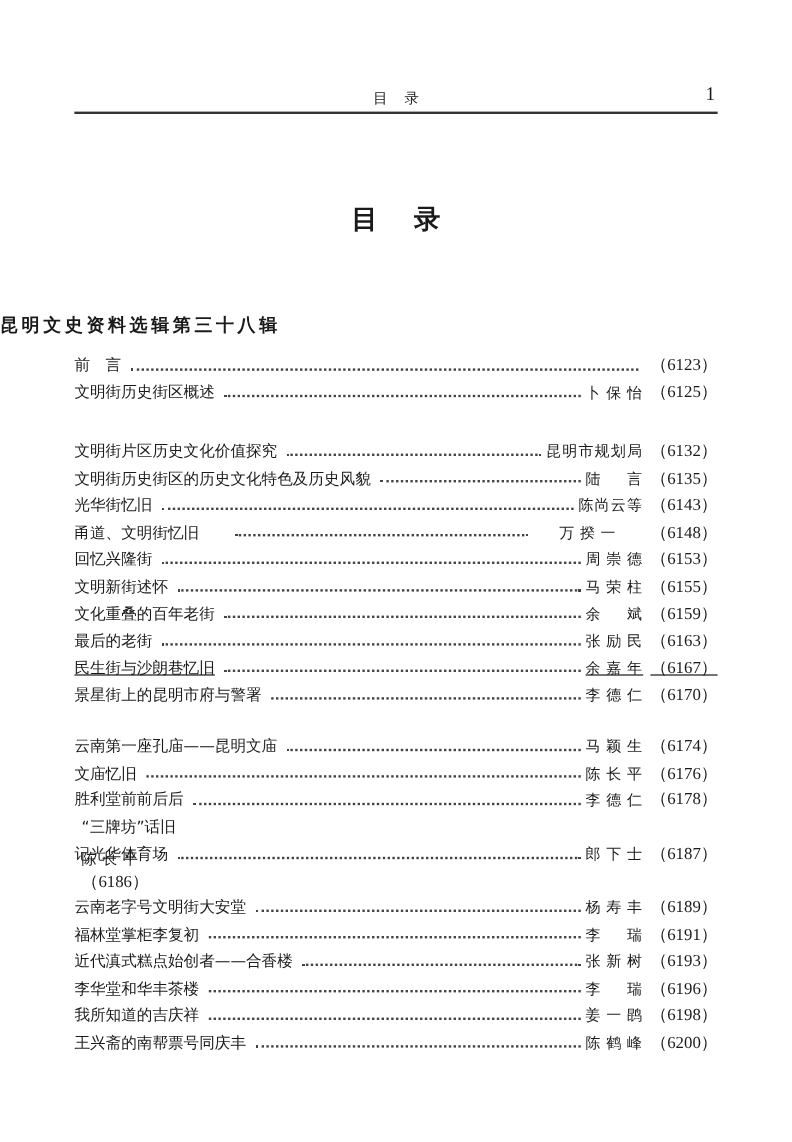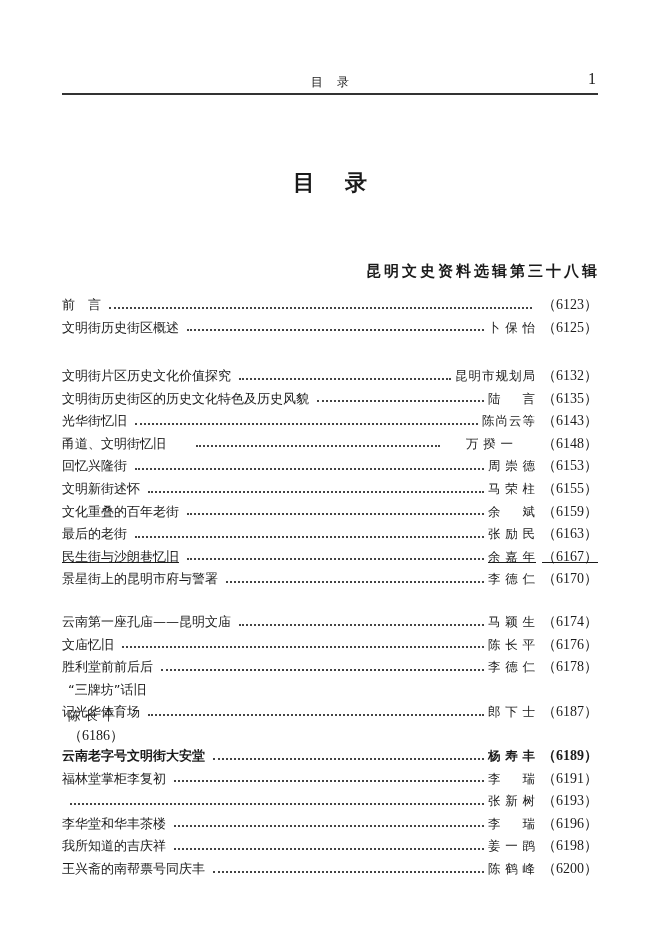--- a/index.html
+++ b/index.html
@@ -20,21 +20,21 @@
     }
     .head-rule {
       position: absolute; left: 62px; top: 93px; width: 536px; height: 1.5px; background: #333;
     }
     .main-title {
       position: absolute; left: 0; width: 660px; top: 168px; text-align: center;
       font-family: "DejaVu Sans", sans-serif; font-weight: bold; font-size: 22px; letter-spacing: 30px;
       padding-left: 30px; box-sizing: border-box;
     }
     .series-title {
-      position: absolute; left: 0; width: 600px; top: 262px; text-align: right;
+      position: absolute; left: 0; width: 600px; top: 262px; text-align: left;
       font-size: 15px; font-weight: bold; letter-spacing: 3px;
     }
     .toc-row {
       position: absolute; left: 62px; width: 536px; height: 20px;
       display: flex; align-items: baseline; font-size: 13.5px; line-height: 20px;
     }
     .toc-title { white-space: nowrap; font-family: "DejaVu Sans", sans-serif; font-size: 13px; }
     .toc-leader {
       flex: 1; margin: 0 4px 0 8px; height: 1px; align-self: center; margin-top: 4px;
       border-bottom: 2px dotted #444;
@@ -149,33 +149,34 @@
       <span class="toc-leader"></span>
       <span class="toc-author">陈长平</span>
       <span class="toc-page">（6186）</span>
     </div>
     <div class="toc-row" style="top: 702.4px;">
       <span class="toc-title">记光华体育场</span>
       <span class="toc-leader"></span>
       <span class="toc-author">郎下士</span>
       <span class="toc-page">（6187）</span>
     </div>
-    <div class="toc-row" style="top: 746px; font-weight: bold;">
+    <div class="toc-row" style="top: 746px;">
       <span class="toc-title">云南老字号文明街大安堂</span>
       <span class="toc-leader"></span>
       <span class="toc-author">杨寿丰</span>
       <span class="toc-page">（6189）</span>
     </div>
     <div class="toc-row" style="top: 768.6px;">
       <span class="toc-title">福林堂掌柜李复初</span>
       <span class="toc-leader"></span>
       <span class="toc-author">李　瑞</span>
       <span class="toc-page">（6191）</span>
     </div>
     <div class="toc-row" style="top: 791.2px;">
+      <span class="toc-title">近代滇式糕点始创者——合香楼</span>
       <span class="toc-leader"></span>
       <span class="toc-author">张新树</span>
       <span class="toc-page">（6193）</span>
     </div>
     <div class="toc-row" style="top: 813.8px;">
       <span class="toc-title">李华堂和华丰茶楼</span>
       <span class="toc-leader"></span>
       <span class="toc-author">李　瑞</span>
       <span class="toc-page">（6196）</span>
     </div>

